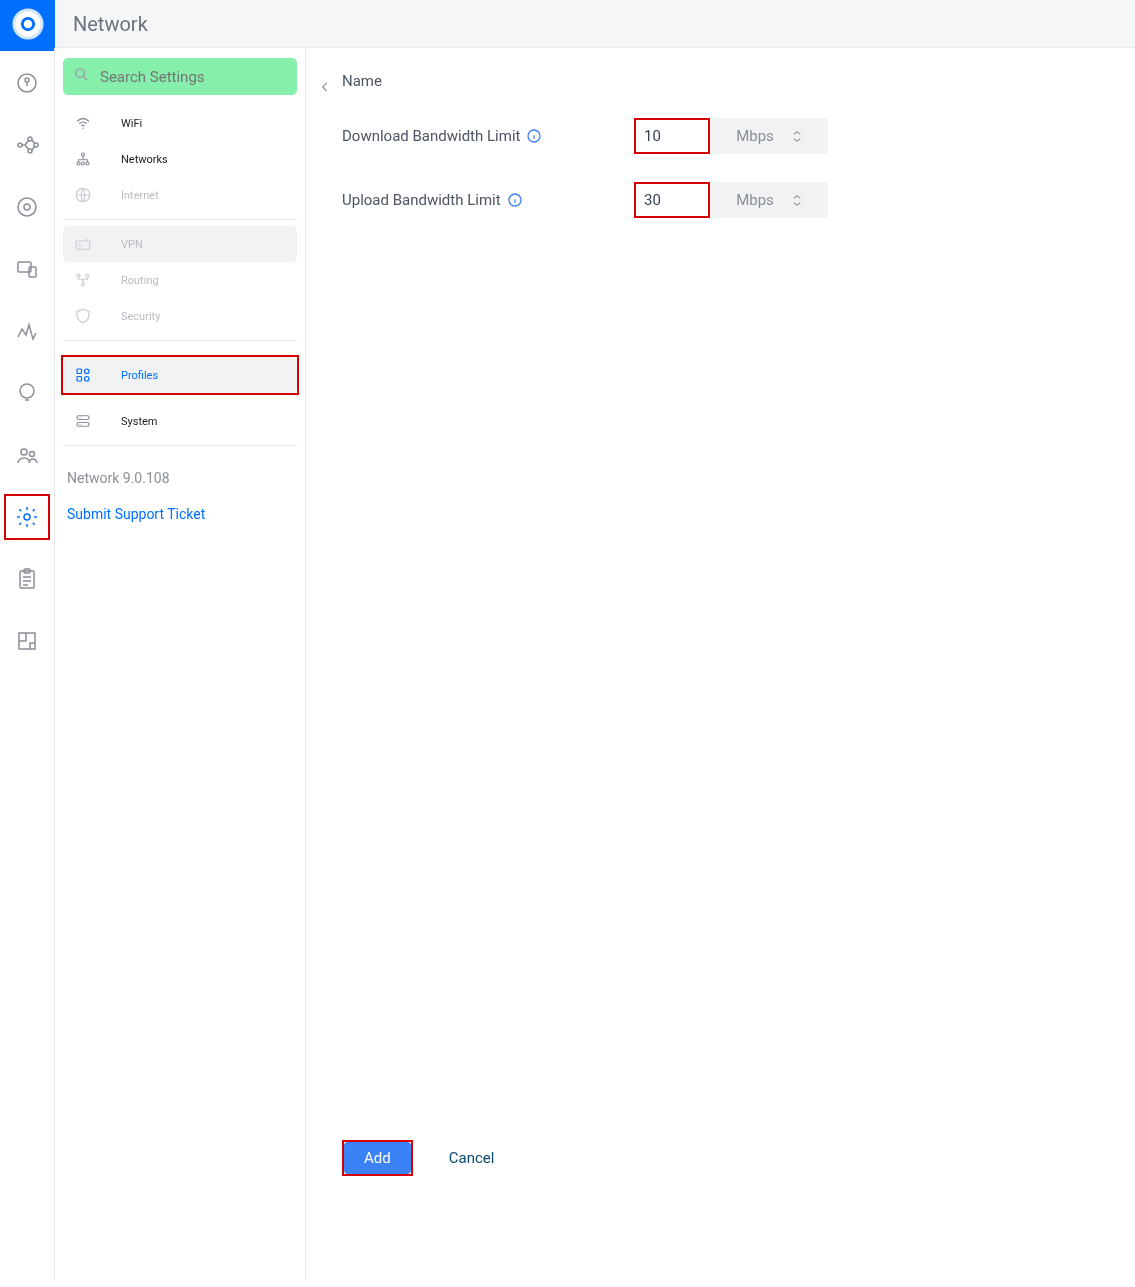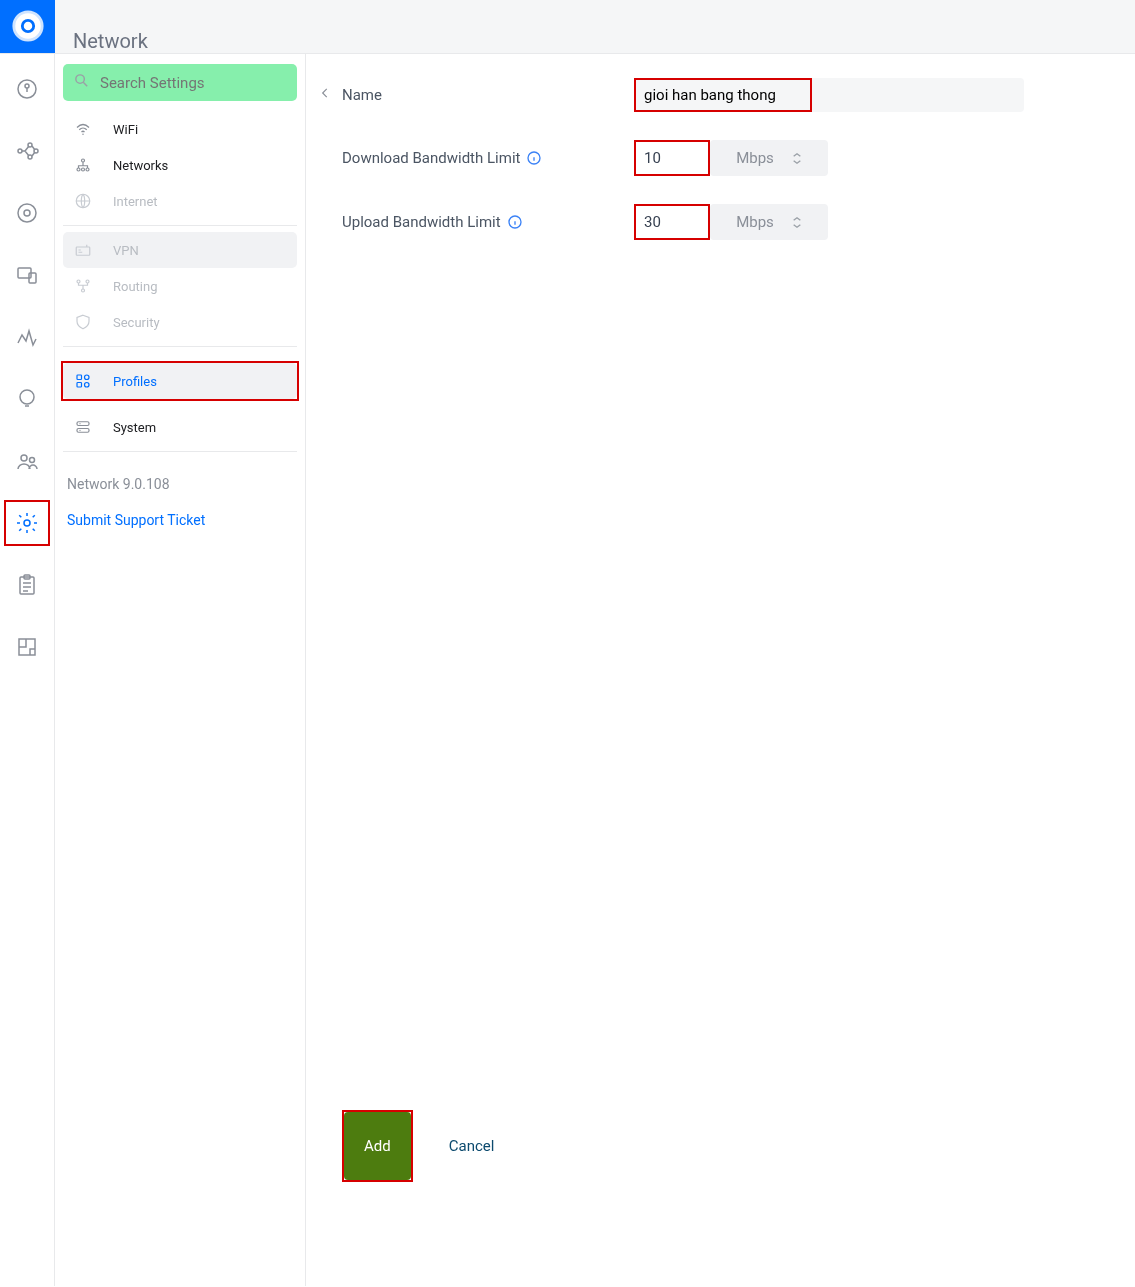--- a/index.html
+++ b/index.html
@@ -1,39 +1,39 @@
 <!DOCTYPE html>
 <html><head>
 <meta charset="utf-8">
 <style>
   * { box-sizing: border-box; margin: 0; padding: 0; font-family: -apple-system, BlinkMacSystemFont, "Segoe UI", Roboto, Arial, sans-serif; }
   body { width: 1135px; height: 1287px; background: #fff; overflow: hidden; position: relative; }
 
   
-  .topbar { height: 54px; display: flex; align-items: flex-end; background: #f5f6f7; border-bottom: 1px solid #e8e9eb; }
+  .topbar { height: 48px; display: flex; align-items: center; background: #f5f6f7; border-bottom: 1px solid #e8e9eb; }
   .logo-square { width: 55px; height: 55px; background: #006fff; display: flex; align-items: center; justify-content: center; }
   .logo-square svg { width: 34px; height: 34px; }
   .topbar-title { font-size: 20px; color: #6b7280; margin-left: 18px; }
 
   
   .layout { display: flex; height: calc(1287px - 55px); }
 
   
   .iconbar { width: 55px; border-right: 1px solid #e8e9eb; display: flex; flex-direction: column; align-items: center; padding-top: 22px; gap: 36px; }
   .iconbar .icon-slot { width: 26px; height: 26px; display:flex; align-items:center; justify-content:center; color:#8a8f98; cursor:pointer; }
   .iconbar svg { width: 24px; height: 24px; stroke: #8a8f98; fill:none; stroke-width:1.5; }
   .icon-highlight { border: 2px solid #d60000; padding: 8px; margin: -10px 0; }
   .icon-highlight svg { stroke: #006fff; }
 
   
   .settings-sidebar { width: 251px; border-right: 1px solid #e8e9eb; padding: 10px 8px 0 8px; display:flex; flex-direction:column; }
   .search-row { background:#86efac; border-radius:5px; padding:8px 10px; display:flex; align-items:center; gap:10px; margin-bottom:10px; }
   .search-row svg { width:17px; height:17px; stroke:#9aa0a6; fill:none; stroke-width:2; }
   .search-row input { border:none; background:transparent; outline:none; font-size:15px; color:#5f6368; width:100%; }
-  .menu-item { display:flex; align-items:center; gap:20px; padding:9px 10px; font-size:13px; color:#202124; border-radius:5px; cursor:pointer; }
+  .menu-item { display:flex; align-items:center; gap:28px; padding:9px 10px; font-size:11px; color:#202124; border-radius:5px; cursor:pointer; }
   .menu-item .mi-icon { width:20px; display:flex; justify-content:center; }
   .menu-item svg { width:18px; height:18px; stroke:#8a8f98; fill:none; stroke-width:1.6; }
   .menu-item.dim { color:#b8bcc2; }
   .menu-item.dim svg { stroke:#c8ccd2; }
   .menu-item.selected-vpn { background:#f1f2f4; color:#b8bcc2; }
   .menu-item.active { background:#f1f2f4; color:#006fff; }
   .menu-item.active svg { stroke:#006fff; }
   .menu-sep { height:1px; background:#e8e9eb; margin:6px 0; }
   .profiles-highlight { border: 2px solid #d60000; margin: 8px -2px; }
   .profiles-highlight .menu-item{ margin:0; }
@@ -57,21 +57,21 @@
   .bw-row .fields{ display:flex; align-items:center; gap:0; }
   .bw-value{ width:76px; height:36px; border:2px solid #d60000; display:flex; align-items:center; }
   .bw-value input{ border:none; outline:none; width:100%; padding:0 8px; font-size:15px; color:#374151; background:transparent;}
   .bw-unit{ width:118px; height:36px; background:#f1f2f4; border-radius:4px; display:flex; align-items:center; justify-content:center; gap:18px; margin-left:0; }
   .bw-unit span{ color:#8a8f98; font-size:15px; }
   .stepper{ display:flex; flex-direction:column; gap:1px;}
   .stepper svg{ width:10px; height:6px; stroke:#9aa0a6; fill:none; stroke-width:1.6;}
 
   .footer-actions{ position:absolute; left:36px; bottom:104px; display:flex; align-items:center; gap:36px; }
   .add-wrap{ border:2px solid #d60000; }
-  .add-btn{ background:#4d7c0f; color:#fff; border:none; padding:25px 20px; font-size:15px; border-radius:4px; cursor:pointer;}
+  .add-btn{ background:#3b82f6; color:#fff; border:none; padding:7px 20px; font-size:15px; border-radius:4px; cursor:pointer;}
   .cancel-btn{ background:transparent; border:none; color:#0c4a6e; font-size:15px; cursor:pointer; }
 
   
 </style>
 </head>
 <body>
 
 <div class="topbar">
   <div class="logo-square">
     <svg viewBox="0 0 36 36">
@@ -258,25 +258,20 @@
     <div class="back-btn">
       <svg viewBox="0 0 24 24">
           <path d="M15 5l-7 7 7 7"></path>
         </svg>
     </div>
     <div class="form-rows">
       <div class="form-row">
         <div class="form-label">
             <span>Name</span>
           </div>
-        <div class="name-wrap">
-          <div class="inner">
-            <input type="text" value="gioi han bang thong" style="">
-          </div>
-        </div>
       </div>
 
       <div class="form-row bw-row">
         <div class="form-label">
           <span>Download Bandwidth Limit</span>
           <span class="info-ic"><svg viewBox="0 0 24 24">
                 <circle cx="12" cy="12" r="9"></circle>
                 <path d="M12 8h.01M12 11v5"></path>
               </svg></span>
         </div>

